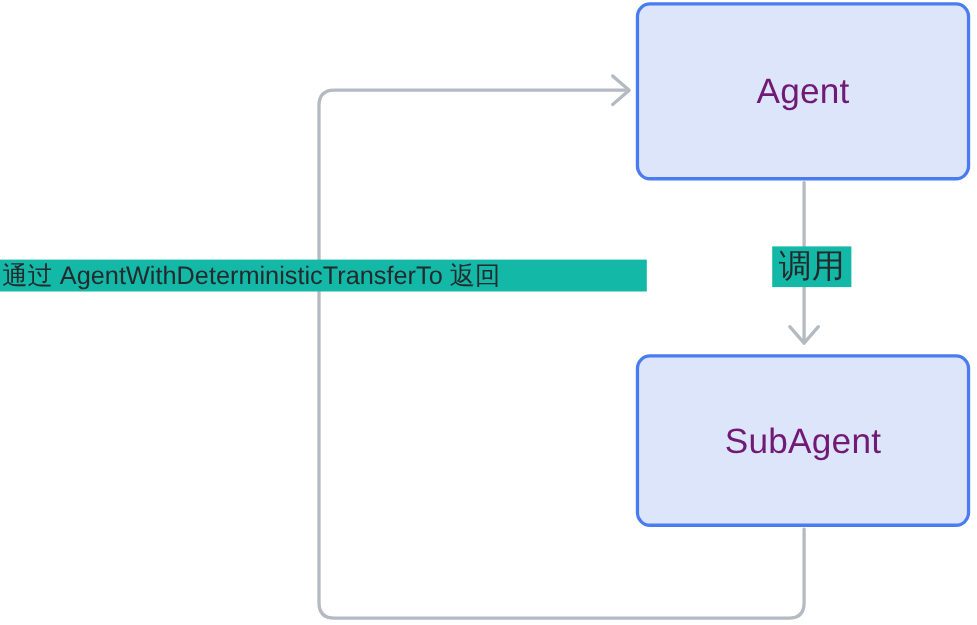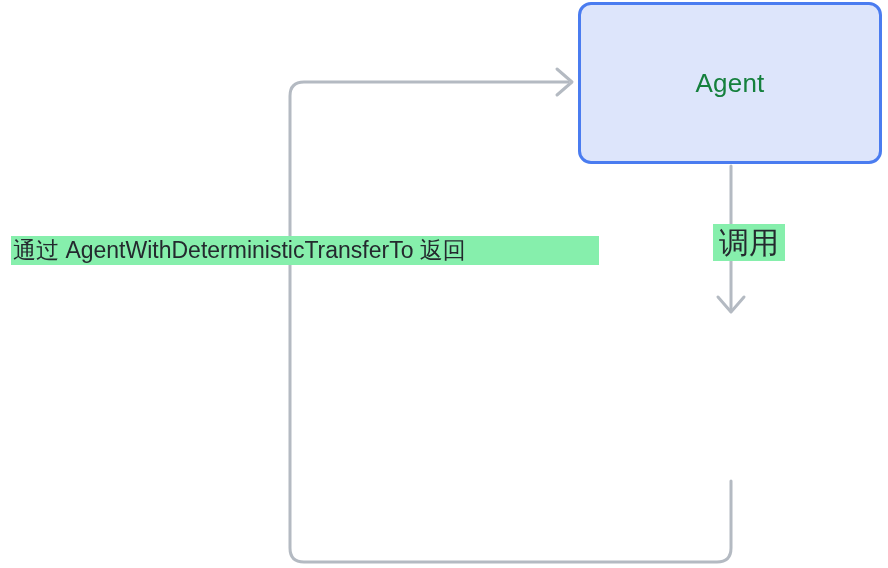--- a/index.html
+++ b/index.html
@@ -29,47 +29,46 @@
     position: absolute;
     box-sizing: border-box;
     background: #dde5fb;
     border: 3px solid #4a7cf0;
     border-radius: 13px;
     display: flex;
     align-items: center;
     justify-content: center;
   }
   .node-label {
-    font-size: 26px;
-    color: #15803d;
+    font-size: 32px;
+    color: #701a75;
     letter-spacing: 0.2px;
     line-height: 1;
     white-space: nowrap;
   }
   #node-agent {
     left: 578px;
     top: 2px;
     width: 304px;
     height: 162px;
   }
   #node-subagent {
     left: 578px;
     top: 322px;
     width: 304px;
     height: 157px;
   }
   .edge-label {
     position: absolute;
     font-size: 22px;
     color: #24292e;
-    background: #86efac;
+    background: #14b8a6;
     white-space: nowrap;
     line-height: 1.1;
     padding: 2px 6px;
-    margin-left: 11px;
   }
   #label-call {
     left: 702px;
     top: 224px;
     font-size: 30px;
     text-align: center;
   }
   #label-return {
     left: 0px;
     top: 236px;
@@ -97,18 +96,21 @@
              L 290 96
              Q 290 82 304 82
              L 568 82" fill="none" stroke="#b4bac2" stroke-width="3" stroke-linecap="round"></path>
     <path d="M 557 69 L 572 82 L 557 95" fill="none" stroke="#b4bac2" stroke-width="3" stroke-linecap="round" stroke-linejoin="round"></path>
   </svg>
 
   <div class="node" id="node-agent">
     <span class="node-label">Agent</span>
   </div>
 
+  <div class="node" id="node-subagent">
+    <span class="node-label">SubAgent</span>
+  </div>
 
   <div class="edge-label" id="label-call">调用</div>
 
   <div class="edge-label" id="label-return">通过 AgentWithDeterministicTransferTo 返回</div>
 
 </div>
 
 </body></html>

